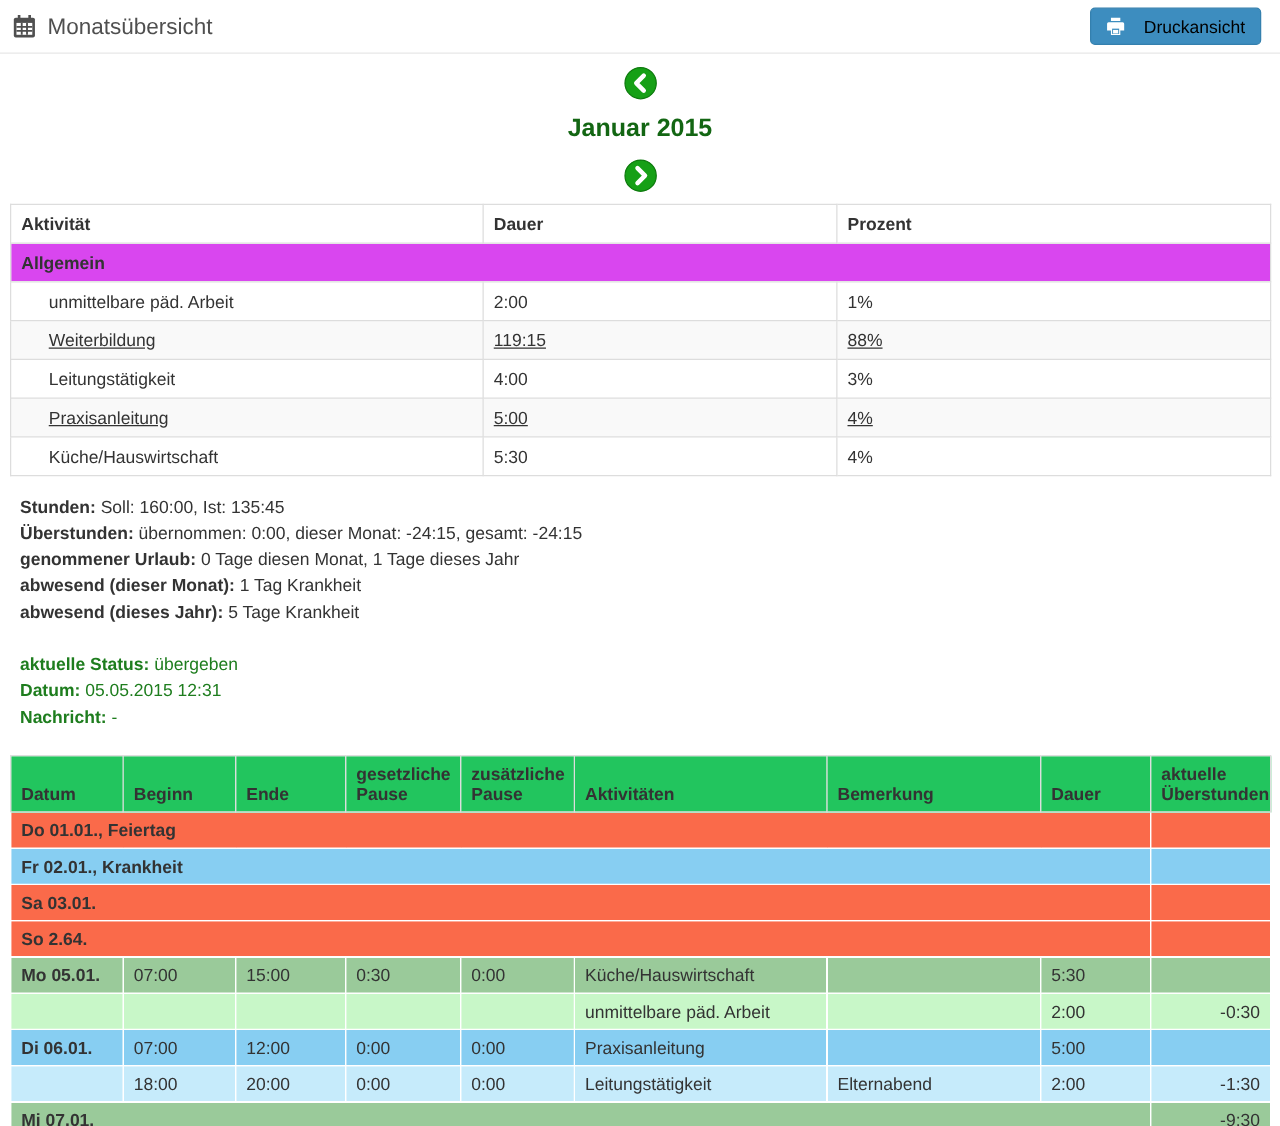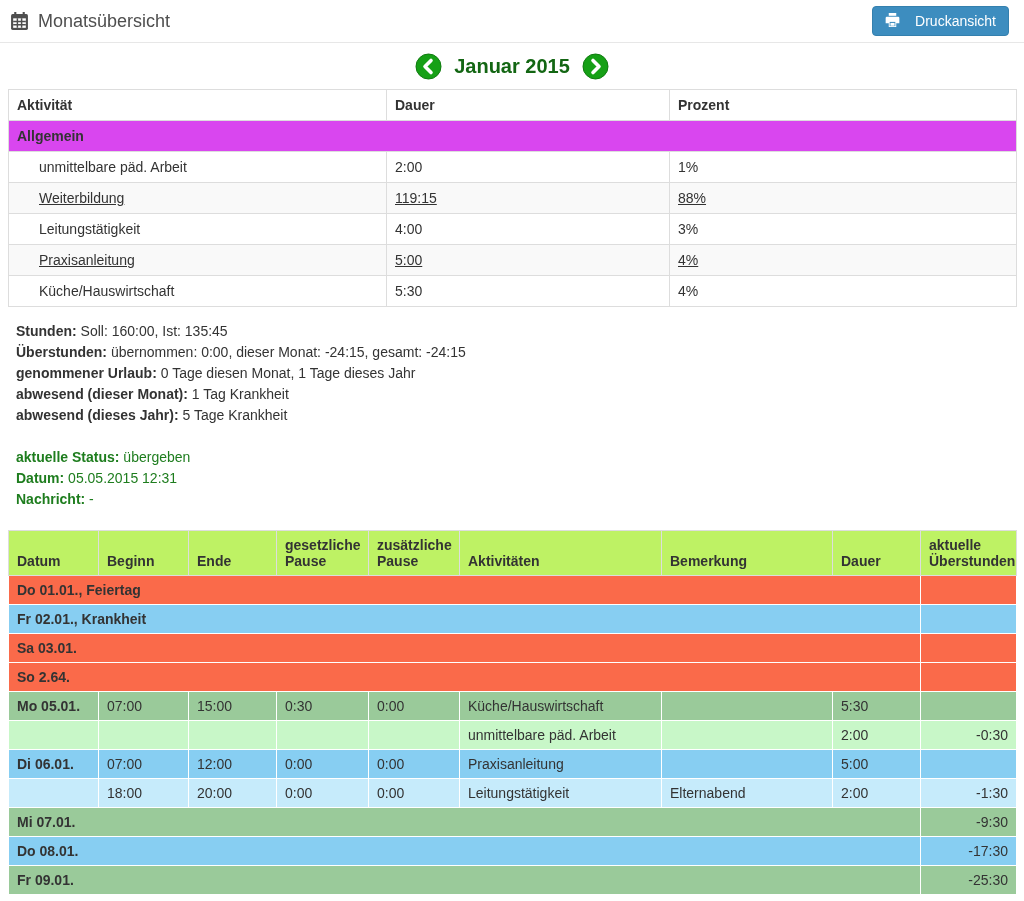--- a/index.html
+++ b/index.html
@@ -11,27 +11,27 @@
     font-size:14px;
   }
   
   .topbar {
     height:43px; border-bottom:1px solid #e7e7e7;
     display:flex; align-items:center; justify-content:space-between;
     padding:0 15px 0 10px;
   }
   .page-title { display:flex; align-items:center; gap:9px; font-size:18px; color:#4f4f4f; }
   .print-btn {
-    display:flex; gap:15px;
-    background:#3d8dbf; border:1px solid #3480ae; color:#ffffff;
+    display:flex; align-items:center; gap:15px;
+    background:#3d8dbf; border:1px solid #3480ae; color:#000000;
     border-radius:4px; padding:6px 12px; font-size:14px; cursor:pointer;
     font-family:inherit;
   }
   
-  .month-nav { display:flex; align-items:center; justify-content:center; gap:12px; margin:10px 0 9px 0; }
+  .month-nav { display:flex; align-items:center; justify-content:center; gap:12px; margin:10px 0 9px 0;flex-direction:column; }
   .month-label { font-size:20px; font-weight:bold; color:#136613; }
   .nav-arrow { display:inline-flex; cursor:pointer; line-height:0; }
   .content { padding:0 8px; }
   
   table { border-collapse:collapse; width:1008px; table-layout:fixed; }
   
   .activities-table th, .activities-table td {
     border:1px solid #ddd; padding:7px 8px; text-align:left; font-size:14px;
     overflow:hidden; white-space:nowrap;margin-top:13px;
   }
@@ -40,21 +40,21 @@
   .striped td { background:#f9f9f9;text-decoration:underline; }
   td.indent { padding-left:30px; }
   
   .summary-block { margin:14px 0 0 8px; line-height:21px; }
   .status-block { margin:21px 0 0 8px; line-height:21px; color:#1e7d1e; }
   .status-block b { color:#1e7d1e; }
   
   .day-table { margin-top:20px; margin-left:8px; }
   .day-table th {
     border:1px solid #ddd; padding:6px 8px; font-weight:bold; font-size:14px;
-    text-align:left; vertical-align:bottom; background:#bef264;
+    text-align:left; vertical-align:bottom; background:#22c55e;
   }
   .day-table td {
     border:1px solid #fff; padding:6px 8px; font-size:14px;
     overflow:hidden; white-space:nowrap;
   }
   .day-label { font-weight:bold; }
   td.ot { text-align:right; }
   .row-red td { background:#fa6a4a; }
   .row-blue td { background:#87cef2; }
   .row-green td { background:#9aca9a; }

